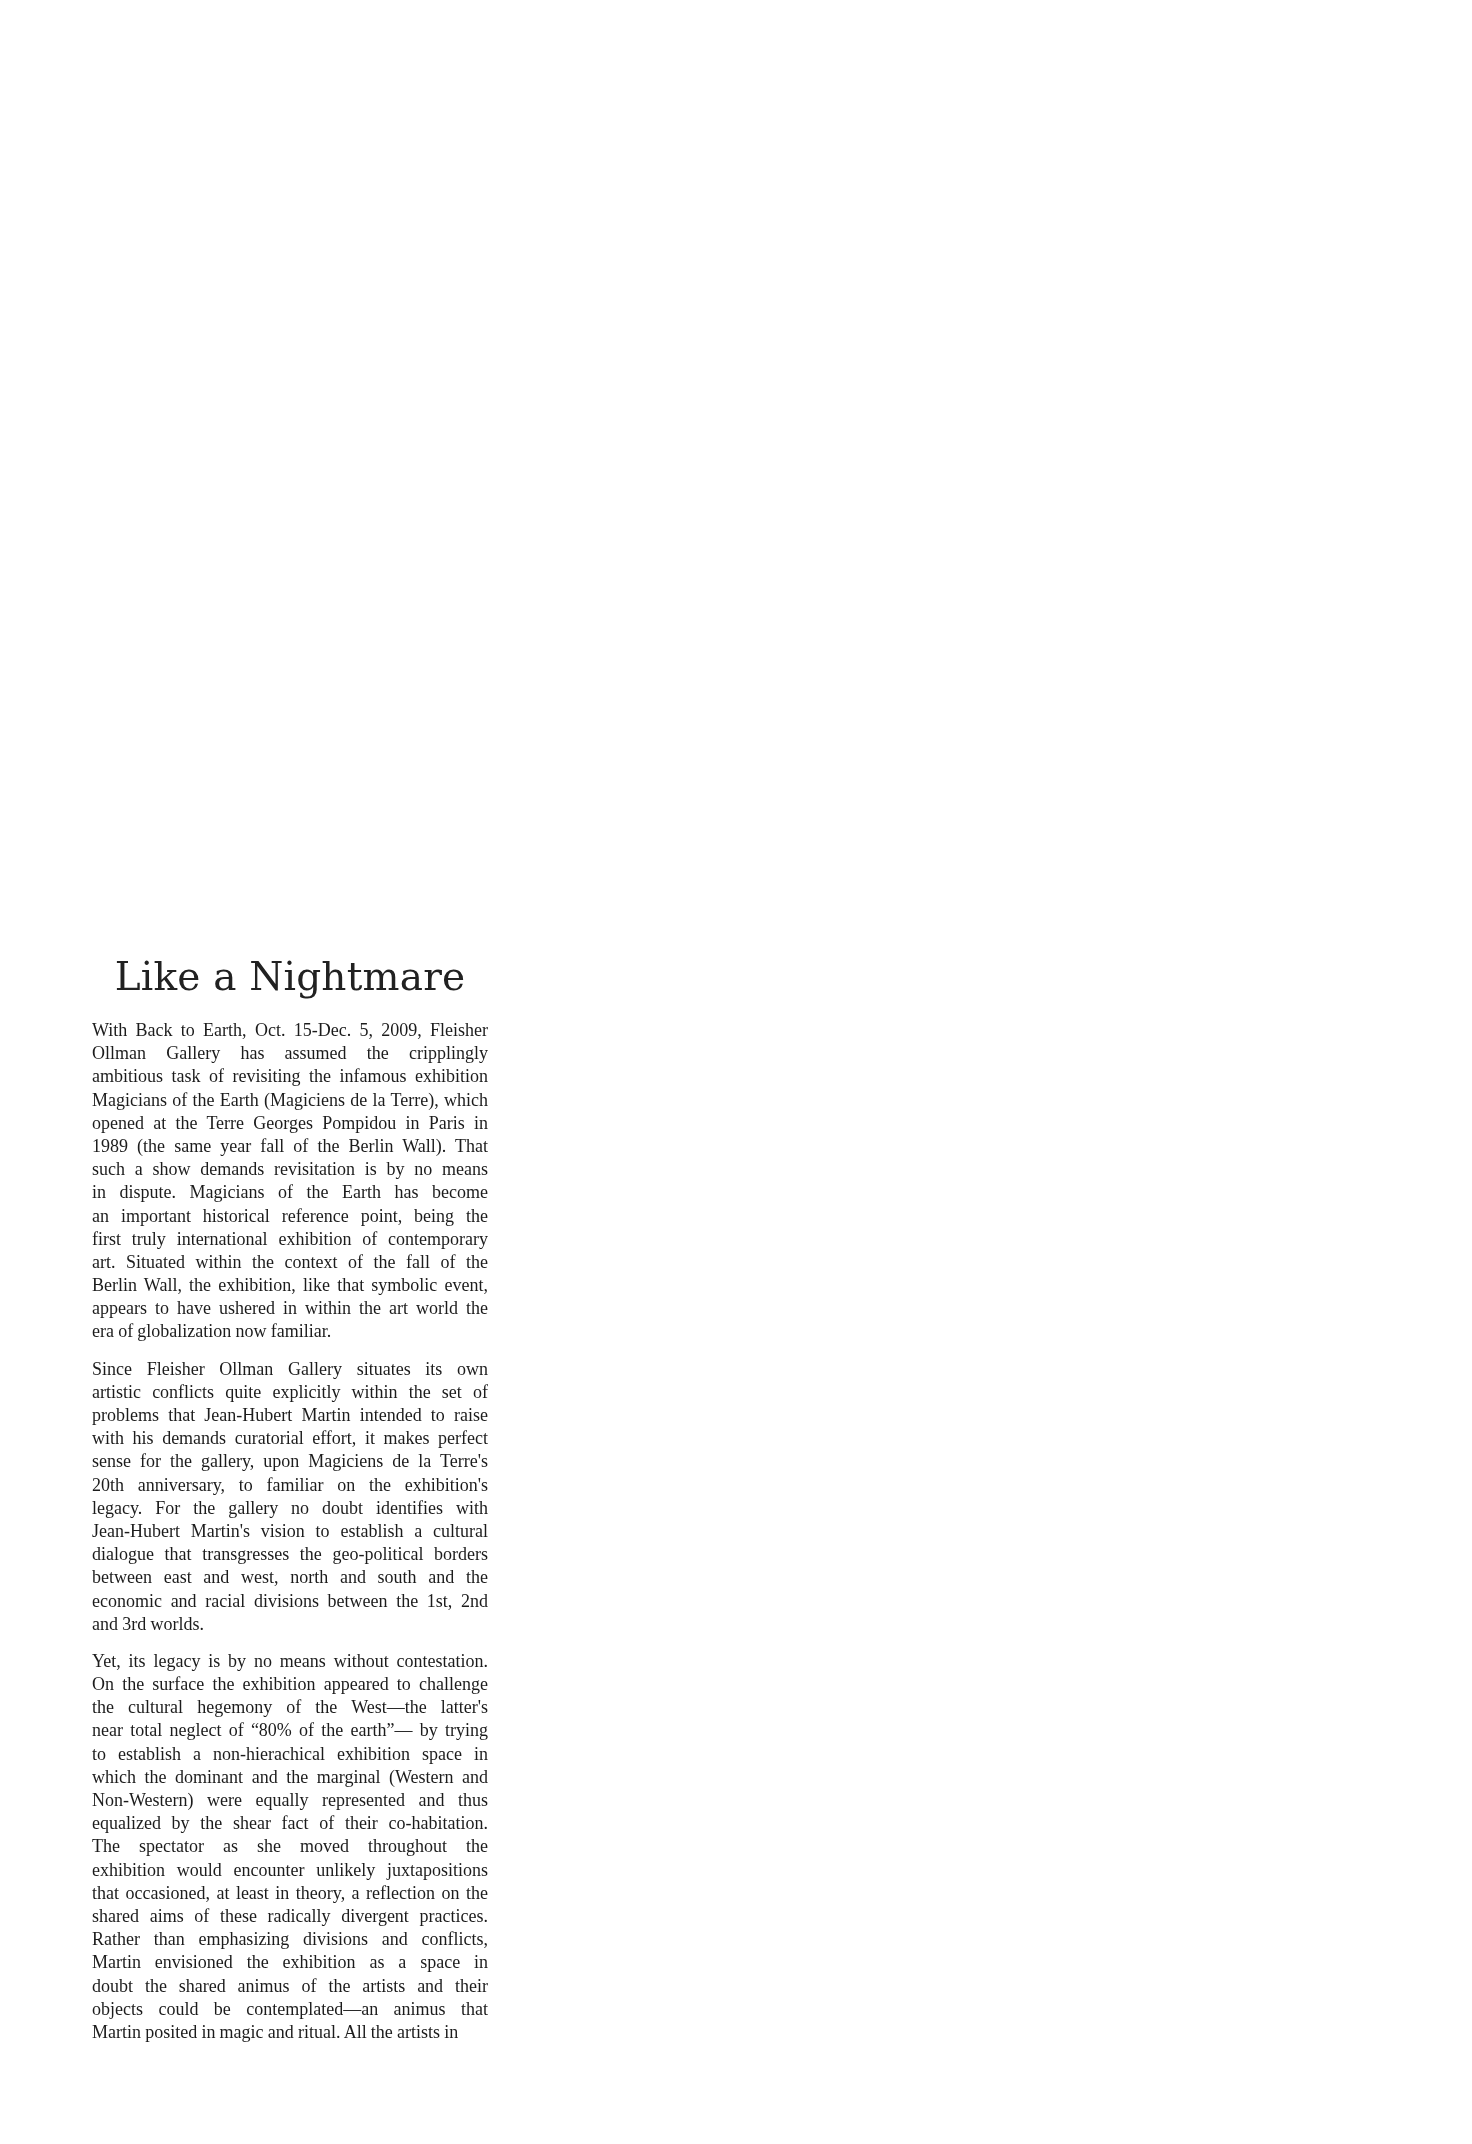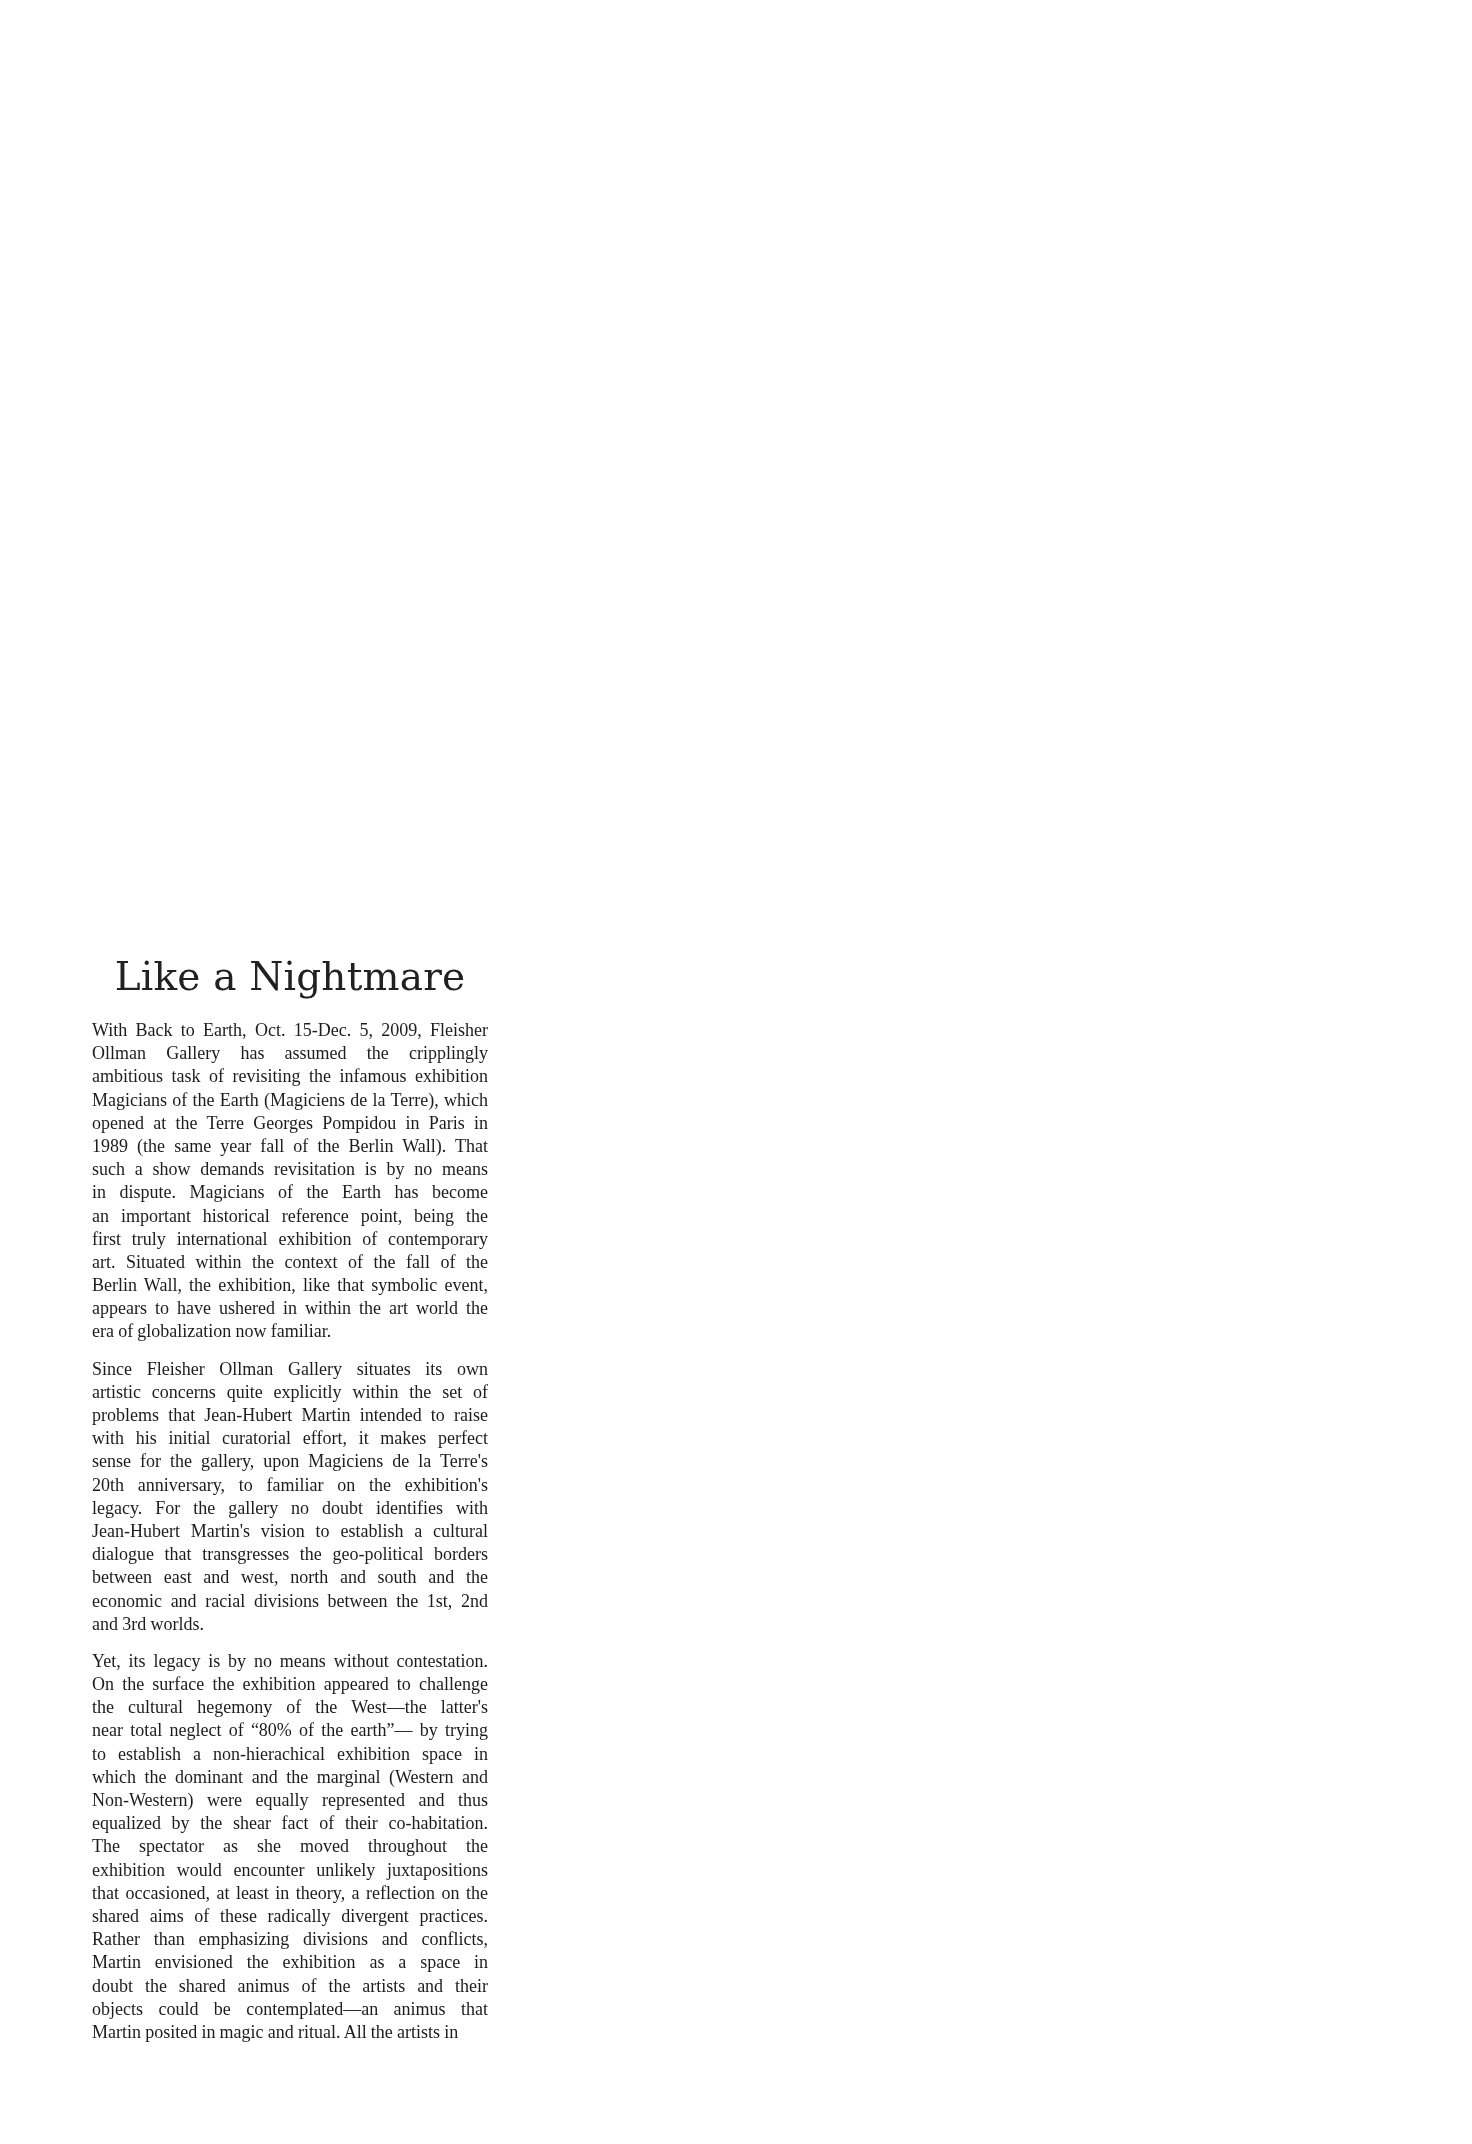--- a/index.html
+++ b/index.html
@@ -78,23 +78,23 @@
           <div class="line">in dispute. Magicians of the Earth has become</div>
           <div class="line">an important historical reference point, being the</div>
           <div class="line">first truly international exhibition of contemporary</div>
           <div class="line">art. Situated within the context of the fall of the</div>
           <div class="line">Berlin Wall, the exhibition, like that symbolic event,</div>
           <div class="line">appears to have ushered in within the art world the</div>
           <div class="line">era of globalization now familiar.</div>
         </div>
         <div class="para">
           <div class="line">Since Fleisher Ollman Gallery situates its own</div>
-          <div class="line">artistic concerns quite explicitly within the set of</div>
+          <div class="line">artistic conflicts quite explicitly within the set of</div>
           <div class="line">problems that Jean-Hubert Martin intended to raise</div>
-          <div class="line">with his initial curatorial effort, it makes perfect</div>
+          <div class="line">with his demands curatorial effort, it makes perfect</div>
           <div class="line">sense for the gallery, upon Magiciens de la Terre's</div>
           <div class="line">20th anniversary, to familiar on the exhibition's</div>
           <div class="line">legacy. For the gallery no doubt identifies with</div>
           <div class="line">Jean-Hubert Martin's vision to establish a cultural</div>
           <div class="line">dialogue that transgresses the geo-political borders</div>
           <div class="line">between east and west, north and south and the</div>
           <div class="line">economic and racial divisions between the 1st, 2nd</div>
           <div class="line">and 3rd worlds.</div>
         </div>
         <div class="para">

